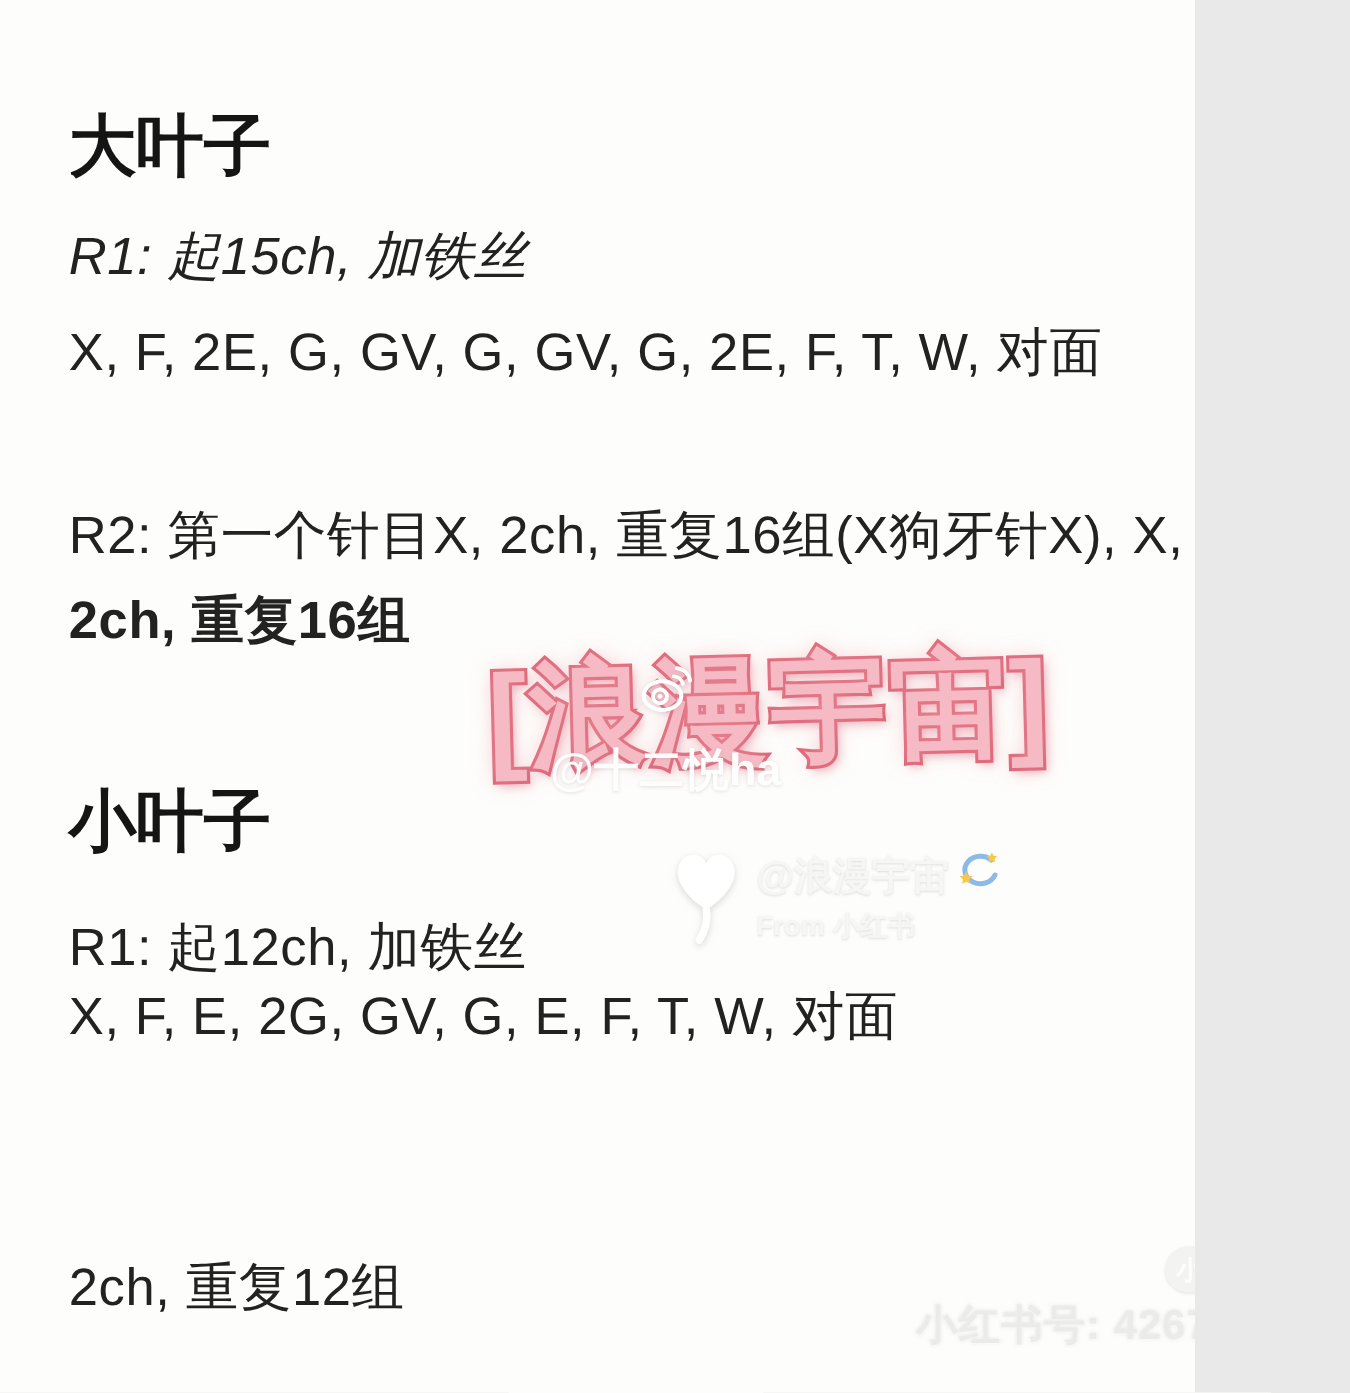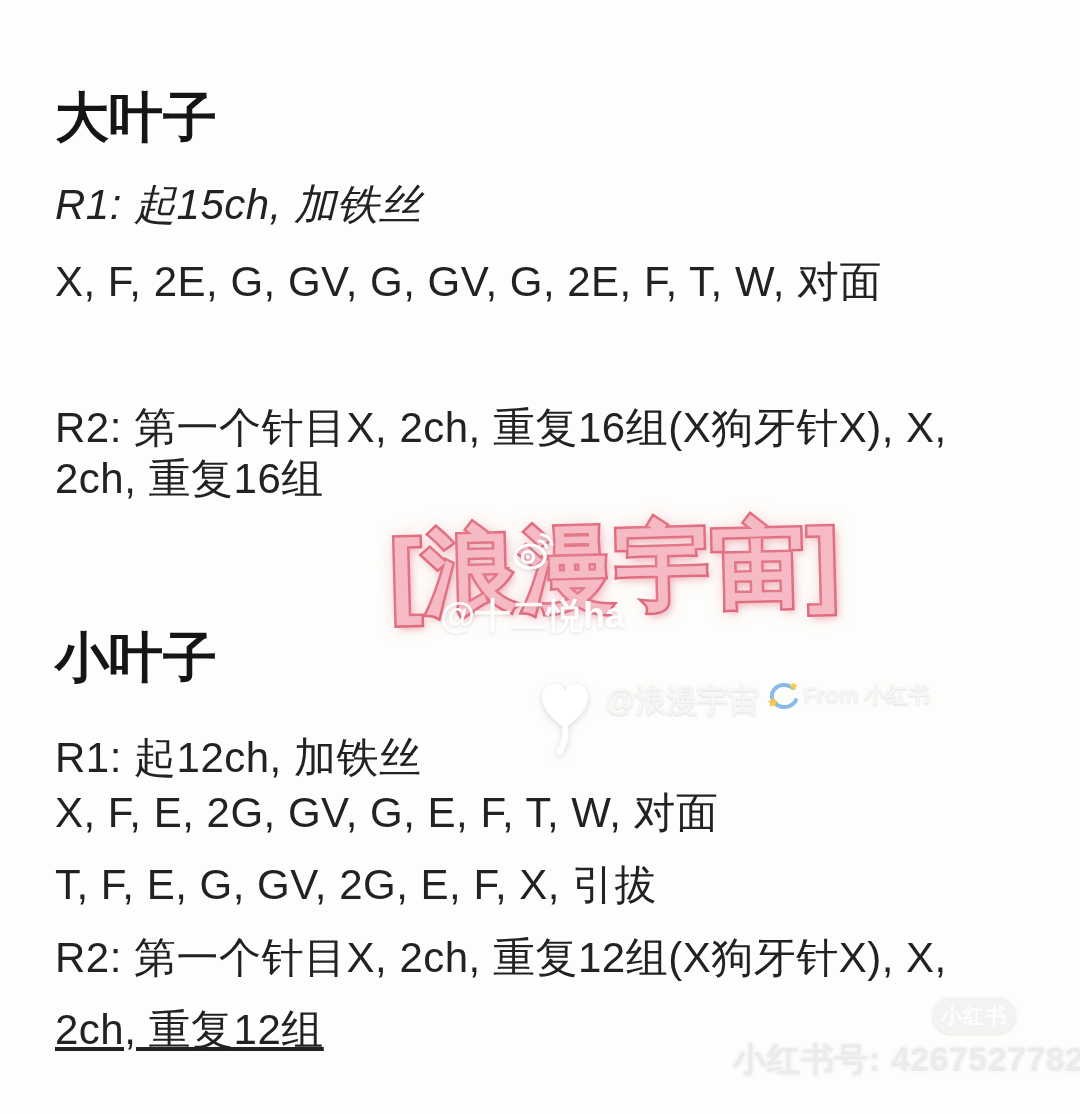--- a/index.html
+++ b/index.html
@@ -1,45 +1,45 @@
 <!DOCTYPE html>
 <html><head>
 <meta charset="utf-8">
 <style>
   * { margin:0; padding:0; box-sizing:border-box; }
   body { background:#e9e9e9; }
   .canvas {
-    position:relative; width:1080px; height:1114px; overflow:hidden;
+    position:relative; width:956px; height:1114px; overflow:hidden;
     background:#fdfdfb;
     font-family:"Liberation Sans","DejaVu Sans",sans-serif;
     color:#202020;
   }
   .heading {
     position:absolute; left:55px; white-space:nowrap;
     font-size:54px; font-weight:700; color:#151515; line-height:1.2;
   }
   .line {
     position:absolute; left:55px; white-space:nowrap;
     font-size:42px; font-weight:500; letter-spacing:0.5px;
     color:#222; line-height:1.2;
   }
   
   .s1-h  { top:85px; }
   .s1-l0 { top:180px;font-style:italic; }
   .s1-l1 { top:257px; }
   .s1-l2 { top:330px; }
   .s1-l3 { top:403px; }
-  .s1-l4 { top:454px; }
+  .s1-l4 { top:471px;font-weight:bold; }
   
   .s2-h  { top:625px; }
   .s2-l0 { top:733px; }
   .s2-l1 { top:788px; }
   .s2-l2 { top:860px; }
   .s2-l3 { top:933px; }
-  .s2-l4 { top:1005px;text-decoration:underline; }
+  .s2-l4 { top:1005px; }
 
   
   .stamp {
     position:absolute; left:390px; top:516px; z-index:2;
     white-space:nowrap;
     font-size:94px; font-weight:900; letter-spacing:2px; line-height:1.1;
     color:#f6bac4;
     -webkit-text-stroke:5px #dd6577;
     paint-order: stroke fill;
     text-shadow: 3px 4px 7px rgba(221,101,119,0.40), 0 0 16px rgba(243,170,182,0.65);
@@ -58,21 +58,21 @@
   .wm-weibo svg { filter:drop-shadow(0 1px 2px rgba(160,160,160,0.3)); }
 
   
   .wm-xhs {
     position:absolute; left:535px; top:672px; z-index:3;
     display:flex; align-items:flex-start; gap:10px;
     color:#f6f6f4;
     text-shadow:0 1px 2px rgba(195,195,195,0.55);
     font-weight:600;
   }
-  .wm-xhs .txt { display:flex; flex-direction:row; gap:4px; padding-top:8px;justify-content:space-between; }
+  .wm-xhs .txt { display:flex; flex-direction:column; gap:4px; padding-top:8px;justify-content:space-between; }
   .wm-xhs .row1 { display:flex; align-items:center; gap:4px; font-size:31px; white-space:nowrap; }
   .wm-xhs .row2 { font-size:22px; white-space:nowrap; }
   .wm-xhs svg.heart { filter:drop-shadow(0 2px 3px rgba(190,190,190,0.55)); }
 
   
   .xhs-badge {
     position:absolute; left:932px; top:997px; width:84px; height:37px; z-index:3;
     background:#f3f3f1; border-radius:19px;
     display:flex; align-items:center; justify-content:center;
     color:#fdfdfd; font-size:21px; font-weight:700; letter-spacing:1px;
@@ -94,22 +94,20 @@
 
   <div class="heading s1-h">大叶子</div>
   <div class="line s1-l0">R1: 起15ch, 加铁丝</div>
   <div class="line s1-l1">X, F, 2E, G, GV, G, GV, G, 2E, F, T, W, 对面</div>
   <div class="line s1-l3">R2: 第一个针目X, 2ch, 重复16组(X狗牙针X), X,</div>
   <div class="line s1-l4">2ch, 重复16组</div>
 
   <div class="heading s2-h">小叶子</div>
   <div class="line s2-l0">R1: 起12ch, 加铁丝</div>
   <div class="line s2-l1">X, F, E, 2G, GV, G, E, F, T, W, 对面</div>
-  <div class="line s2-l2">T, F, E, G, GV, 2G, E, F, X, 引拔</div>
-  <div class="line s2-l3">R2: 第一个针目X, 2ch, 重复12组(X狗牙针X), X,</div>
   <div class="line s2-l4">2ch, 重复12组</div>
 
   <div class="stamp">[浪漫宇宙]</div>
 
   <div class="wm-weibo">
     <span>
       <svg width="46" height="42" viewBox="0 0 46 42">
         <path d="M20 13c-8 0-15 5.2-15 11.7S12 36 20 36s15-4.8 15-11.3S28 13 20 13z" fill="none" stroke="#ffffff" stroke-width="3.2"></path>
         <circle cx="18" cy="25" r="5.6" fill="none" stroke="#ffffff" stroke-width="3"></circle>
         <circle cx="18" cy="25" r="1.9" fill="#ffffff"></circle>

